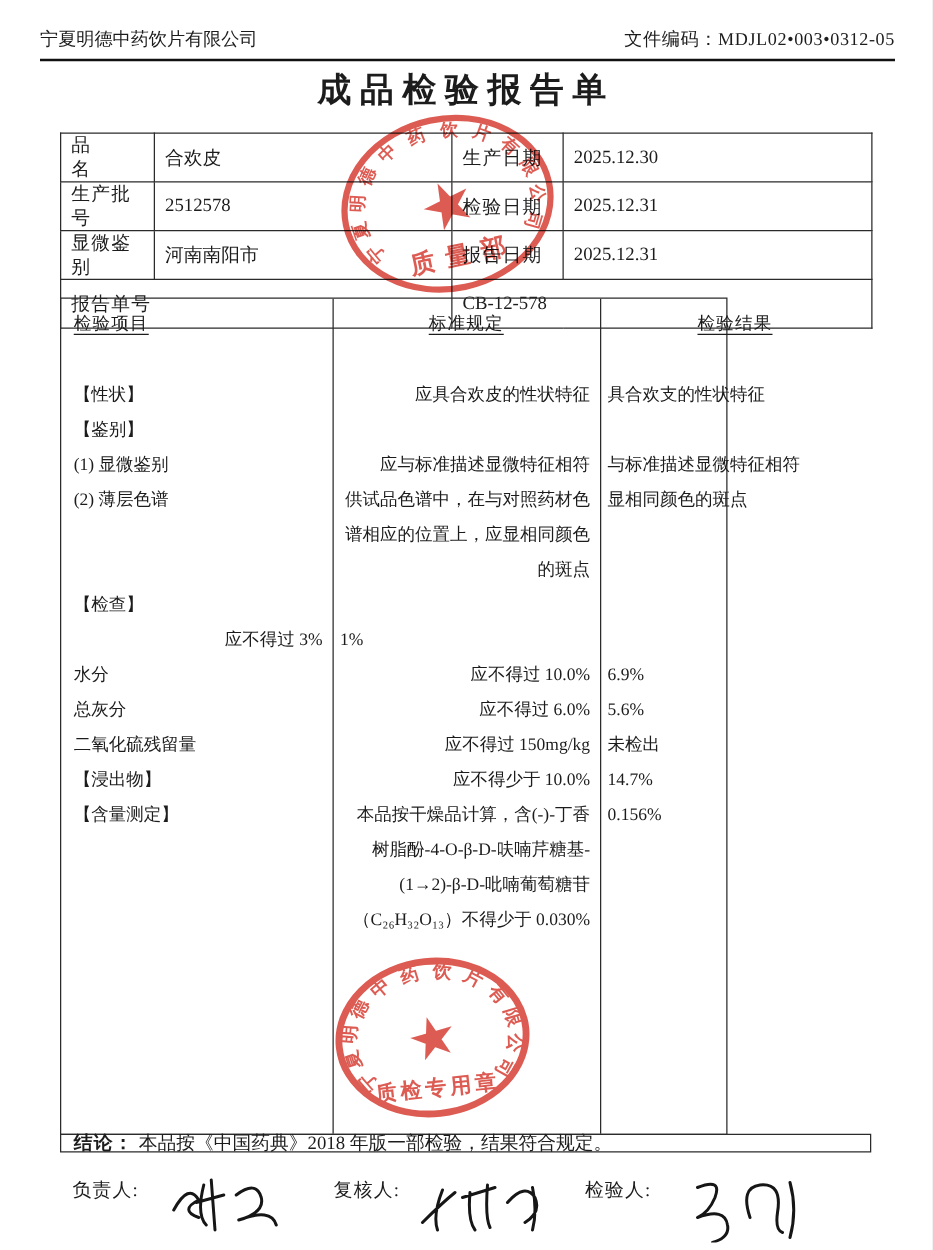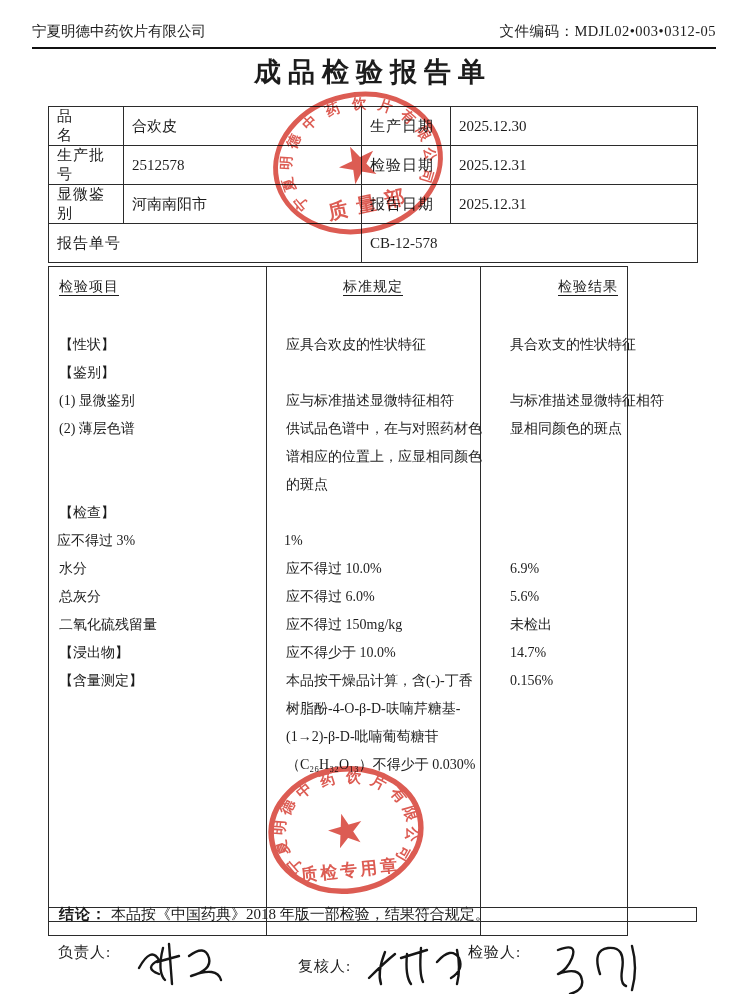--- a/index.html
+++ b/index.html
@@ -15,47 +15,47 @@
   .hdr .code{letter-spacing:.5px;}
   .title{position:absolute;left:0;right:0;top:54px;text-align:center;
          font-size:27px;font-weight:bold;letter-spacing:7px;}
   
   table.info{position:absolute;left:48px;top:106px;width:649px;
              border-collapse:collapse;table-layout:fixed;font-size:15px;}
   table.info td{border:1px solid #2b2b2b;padding:0 6px 0 8px;height:31px;vertical-align:middle;}
   table.info tr.last td{height:38px;}
   table.info td.lbl{letter-spacing:1px;}
   
-  .main{position:absolute;left:48px;top:238px;width:580px;height:670px;
-        border:1px solid #2b2b2b;font-size:14px;box-sizing:border-box;margin-top:28px;}
+  .main{position:absolute;left:48px;top:238px;width:534px;height:670px;
+        border:1px solid #2b2b2b;font-size:14px;box-sizing:border-box;}
   .vline{position:absolute;top:0;bottom:0;width:1px;background:#2b2b2b;}
   .vline.v1{left:217px;} .vline.v2{left:431px;}
   .mhead{display:grid;grid-template-columns:217px 214px 216px;height:40px;
          align-items:center;}
   .mhead span{text-decoration:underline;text-underline-offset:4px;letter-spacing:1px;}
   .mhead .h1{padding-left:10px;}
   .mhead .h2,.mhead .h3{text-align:center;}
   .mrows{margin-top:24px;}
-  .mrow{display:grid;grid-template-columns:217px 214px 216px;gap:12px;}
+  .mrow{display:grid;grid-template-columns:217px 214px 216px;}
   .mrow>div{line-height:28px;min-height:28px;}
   .mrow .c1{padding-left:10px;padding-right:6px;}
-  .mrow .c2{padding-left:8px;padding-right:8px;}
+  .mrow .c2{padding-left:8px;padding-right:8px;text-align:right;}
   .mrow .c3{padding-left:6px;padding-right:6px;}
   
   .concl{position:absolute;left:48px;top:907px;width:649px;height:15px;
          border:1px solid #2b2b2b;box-sizing:border-box;display:flex;
          align-items:center;padding-left:10px;font-size:15px;}
   .concl b{letter-spacing:1px;margin-right:4px;}
   
   .signs{position:absolute;left:48px;top:938px;width:649px;height:58px;font-size:15px;}
   .sig{position:absolute;top:0;display:flex;align-items:flex-start;}
   .sig .lab{padding-top:5px;letter-spacing:1px;}
   .sig svg{margin-left:10px;}
   .sig svg path{stroke:#161616;stroke-width:2.4;fill:none;stroke-linecap:round;stroke-linejoin:round;}
-  .s1{left:10px;} .s2{left:250px;align-items:center;} .s3{left:420px;}
+  .s1{left:10px;} .s2{left:219px;} .s3{left:420px;}
   
   .stamp{position:absolute;pointer-events:none;mix-blend-mode:multiply;opacity:.88;}
   .stamp text{fill:var(--red,#d8453b);font-weight:bold;font-family:"Liberation Serif","DejaVu Serif",serif;}
   .stamp ellipse{stroke:var(--red,#d8453b);fill:none;}
   .stamp-top{left:270px;top:90px;transform:rotate(-12deg);}
   .stamp-bottom{left:266px;top:764px;transform:rotate(-6deg);}
 </style>
 </head>
 <body>
 

